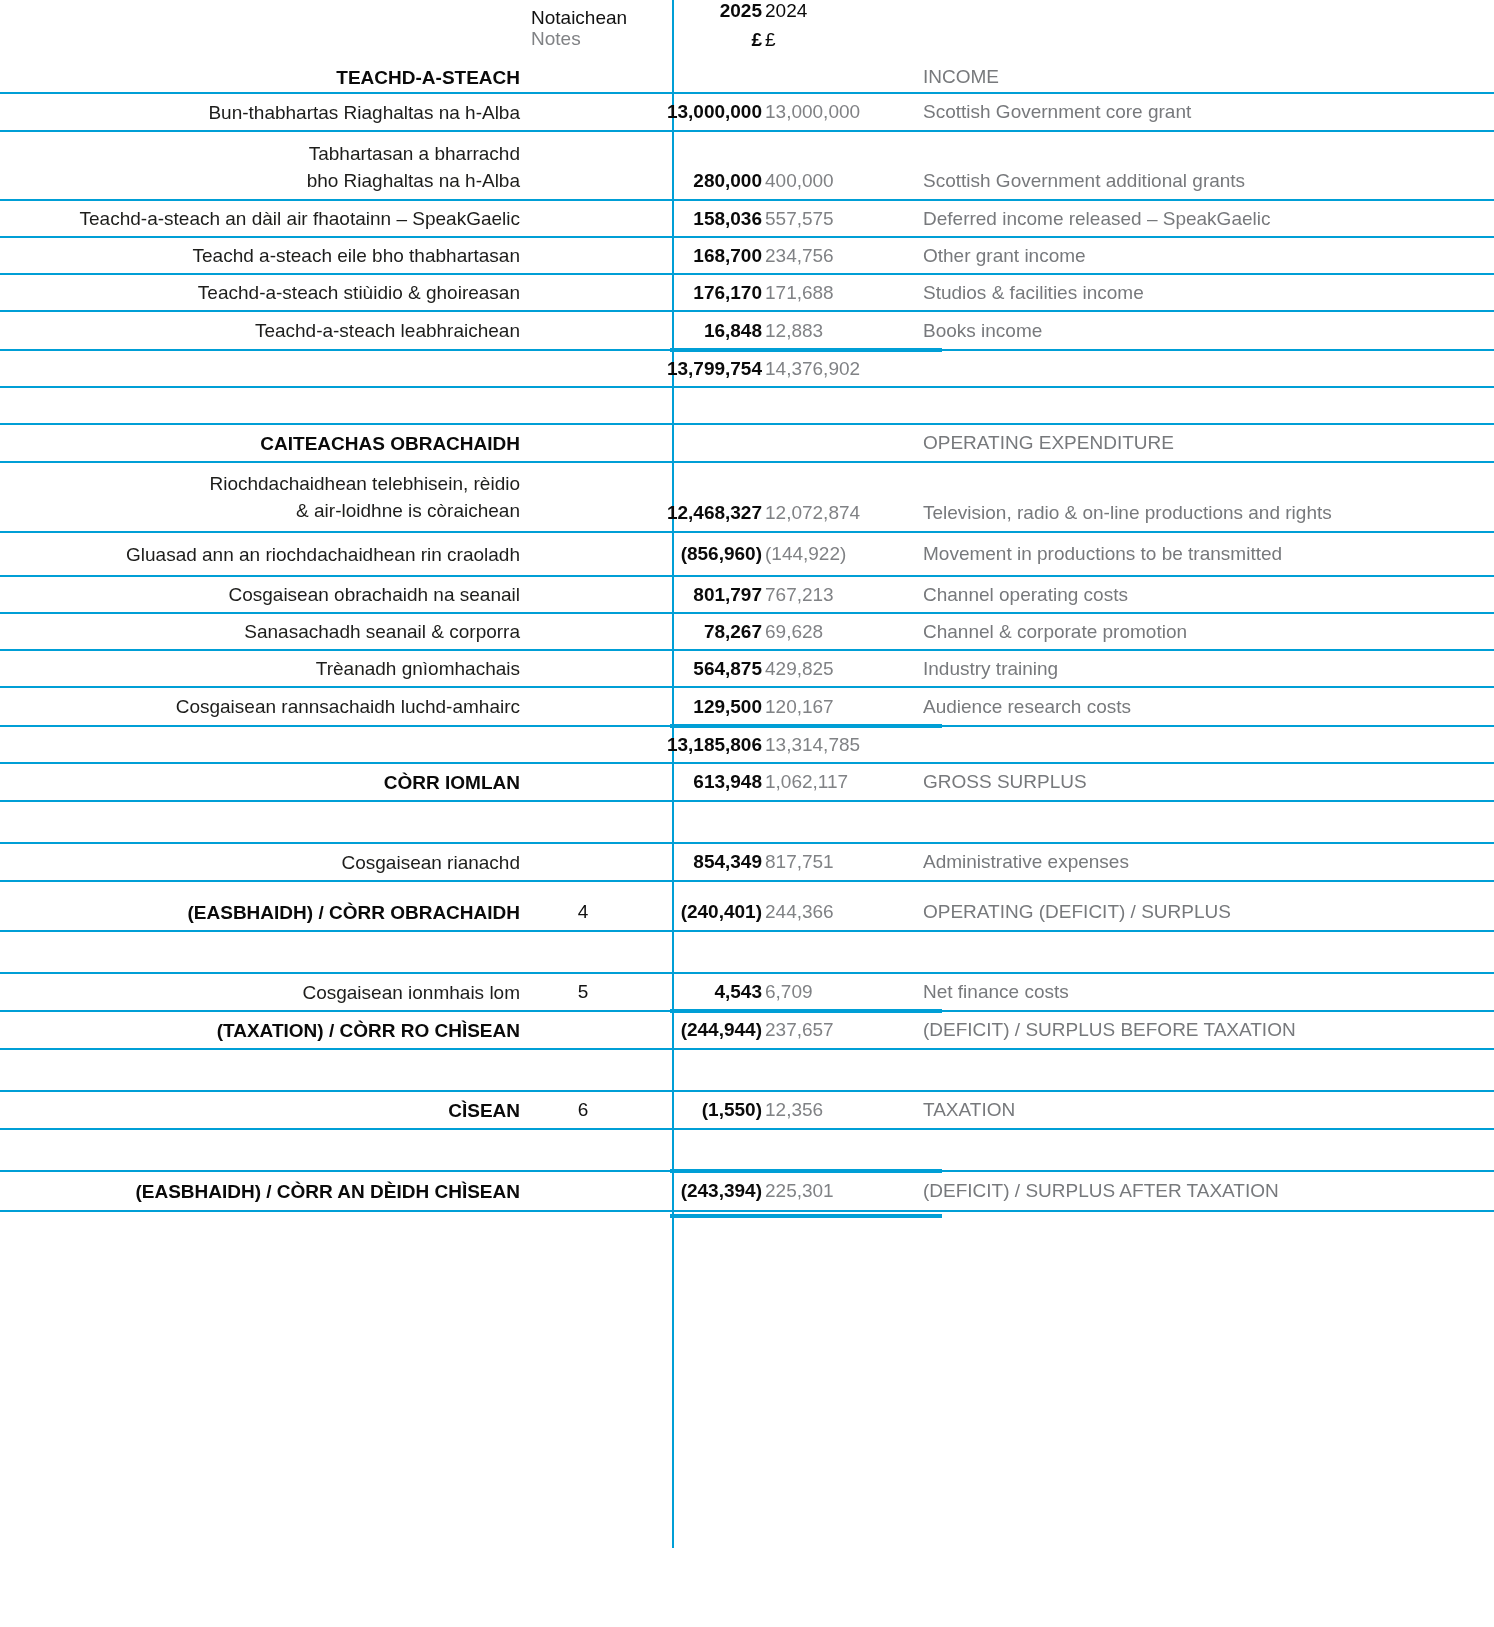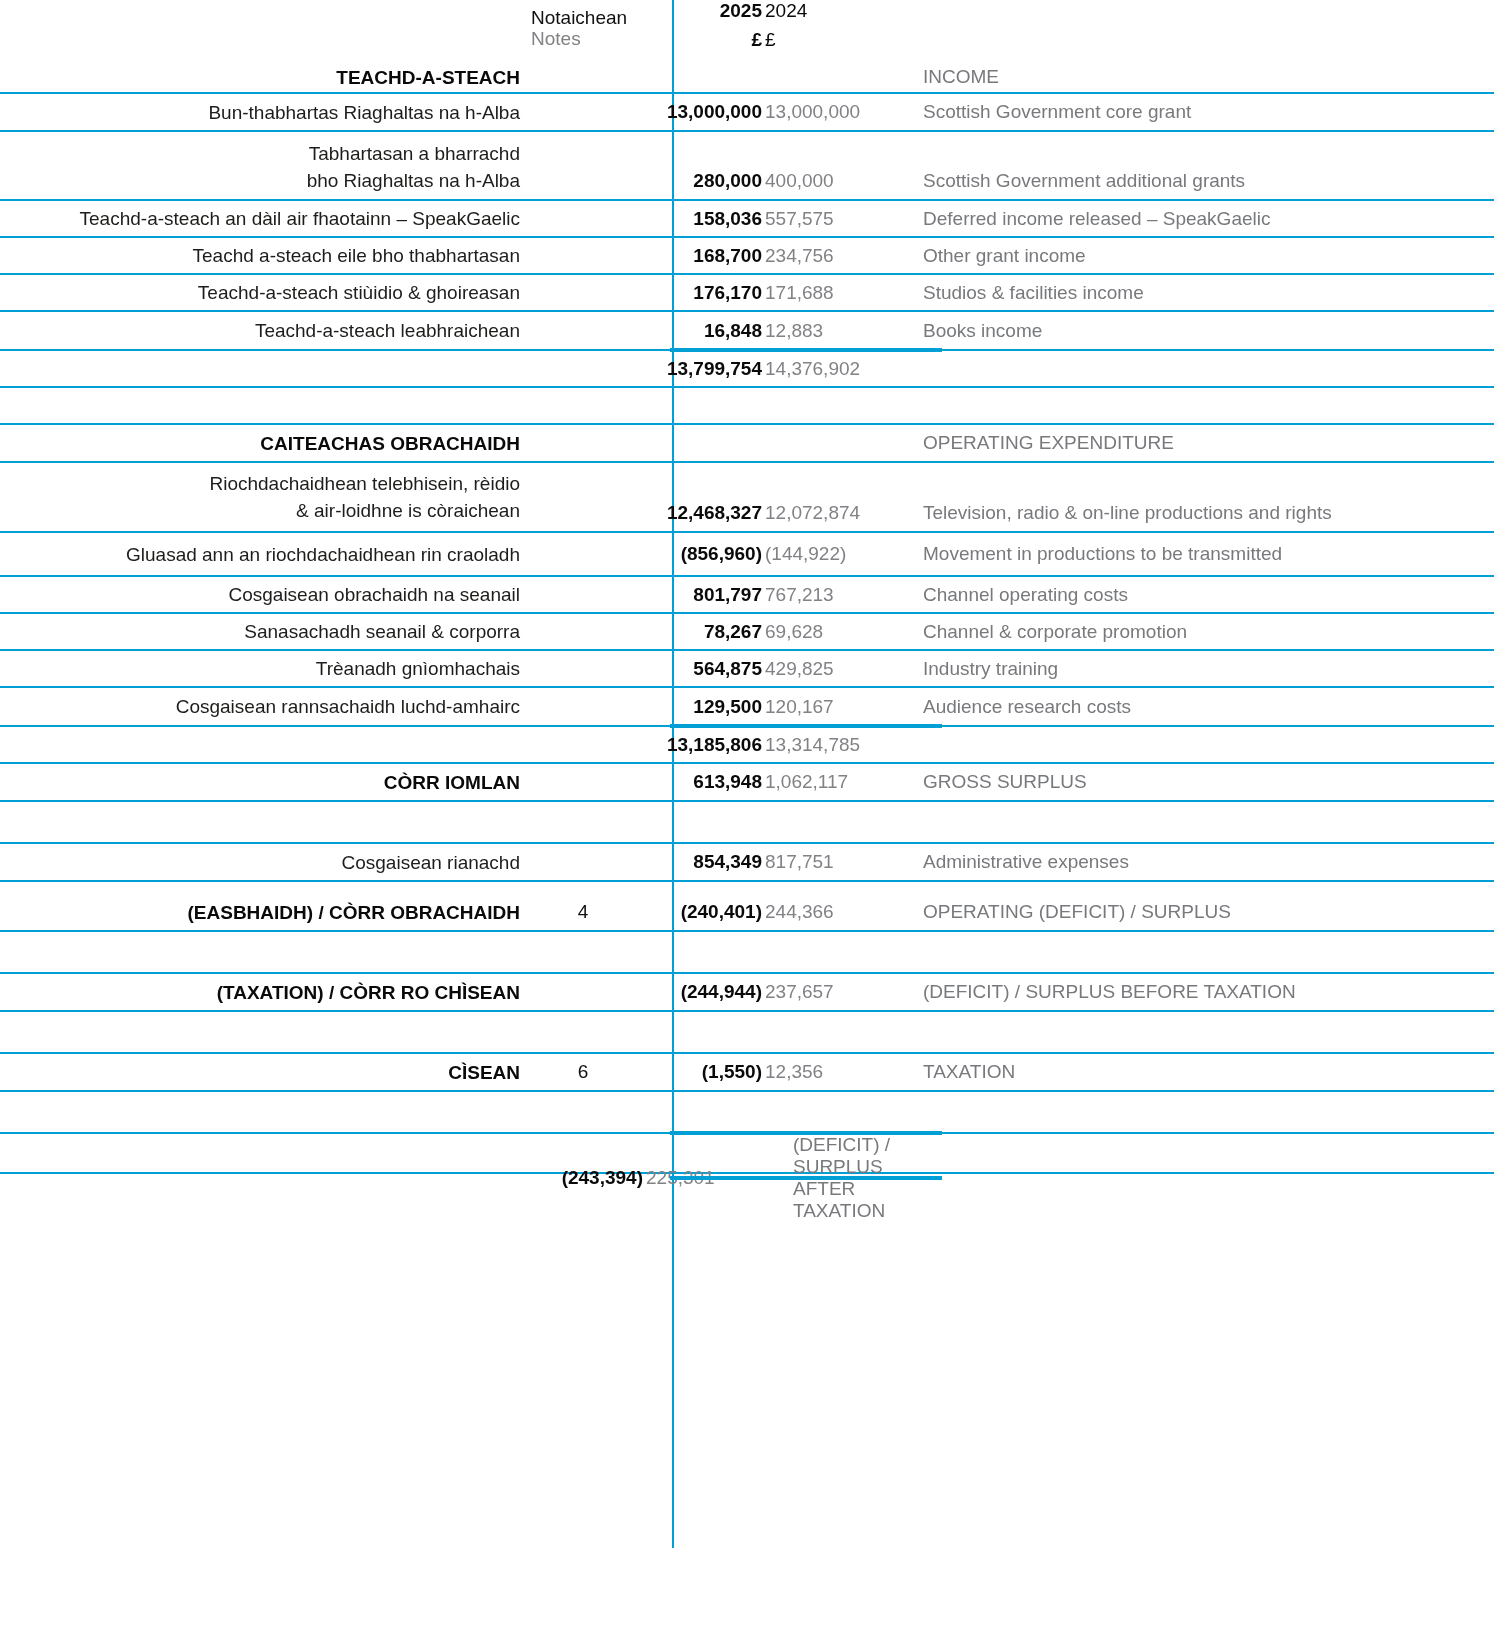--- a/index.html
+++ b/index.html
@@ -316,20 +316,31 @@
     <div class="cell c-gaelic">
       
       
     </div>
     <div class="cell c-note"></div>
     <div class="cell c-2025"></div>
     <div class="cell c-2024"></div>
     <div class="cell c-eng"></div>
 
   </div>
+      <div class="grid row" style="height: 36px;">
+    <div class="cell c-gaelic">
+      <span class="g1">Cosgaisean ionmhais lom</span>
+
+    </div>
+    <div class="cell c-note">5</div>
+    <div class="cell c-2025">4,543</div>
+    <div class="cell c-2024">6,709</div>
+    <div class="cell c-eng">Net finance costs</div>
+    <div class="thickseg"></div>
+  </div>
       <div class="grid row bold-gaelic" style="height: 36px;">
     <div class="cell c-gaelic">
       <span class="g1">(TAXATION) / CÒRR RO CHÌSEAN</span>
 
     </div>
     <div class="cell c-note"></div>
     <div class="cell c-2025">(244,944)</div>
     <div class="cell c-2024">237,657</div>
     <div class="cell c-eng">(DEFICIT) / SURPLUS BEFORE TAXATION</div>
 
@@ -361,20 +372,24 @@
       
       
     </div>
     <div class="cell c-note"></div>
     <div class="cell c-2025"></div>
     <div class="cell c-2024"></div>
     <div class="cell c-eng"></div>
     <div class="thickseg"></div>
   </div>
       <div class="grid row bold-gaelic double-bottom" style="height: 38px;">
+    <div class="cell c-gaelic">
+      <span class="g1">(EASBHAIDH) / CÒRR AN DÈIDH CHÌSEAN</span>
+
+    </div>
     <div class="cell c-note"></div>
     <div class="cell c-2025">(243,394)</div>
     <div class="cell c-2024">225,301</div>
     <div class="cell c-eng">(DEFICIT) / SURPLUS AFTER TAXATION</div>
     <div class="thickseg"></div>
   </div>
     </div>
 
   <div class="tail"></div>
 </div>

